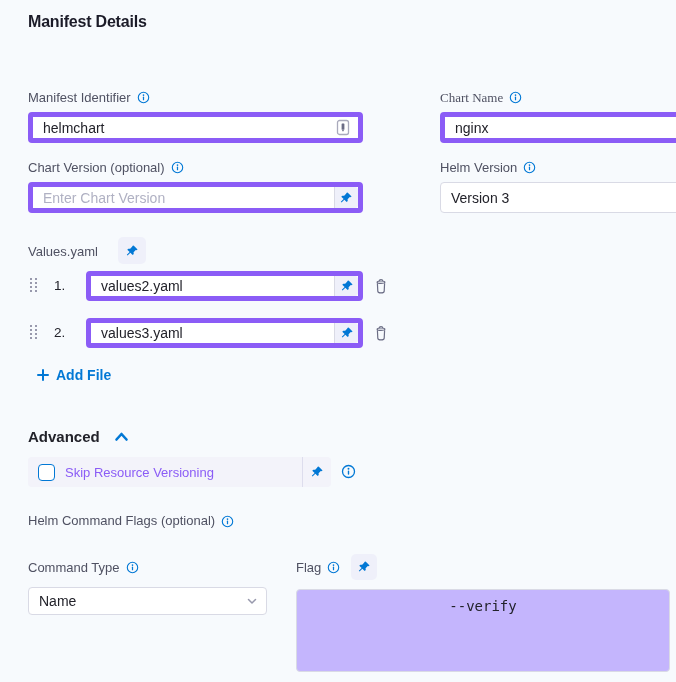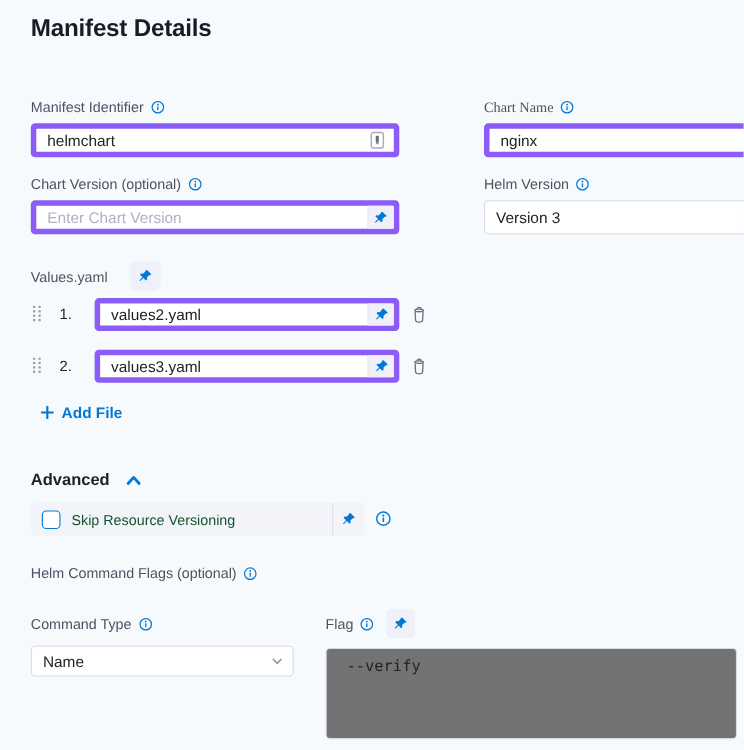--- a/index.html
+++ b/index.html
@@ -1,41 +1,41 @@
 <!DOCTYPE html>
 <html><head>
 <meta charset="utf-8">
 <style>
   html,body{margin:0;padding:0;}
   body{width:676px;height:682px;overflow:hidden;background:#f7fafd;
        font-family:"Liberation Sans","DejaVu Sans",sans-serif;}
   #app{position:relative;width:676px;height:682px;overflow:hidden;}
   .abs{position:absolute;}
-  .title{font-size:22px;font-weight:700;color:#1b1b28;letter-spacing:-0.2px;}
+  .title{font-size:16px;font-weight:700;color:#1b1b28;letter-spacing:-0.2px;}
   .lbl{font-size:13px;color:#4f5162;display:flex;align-items:center;gap:6px;line-height:15px;white-space:nowrap;}
   .inp{background:#fff;border:5px solid #8b5cf6;border-radius:4px;display:flex;align-items:center;box-sizing:border-box;}
   .inp input{border:none;outline:none;background:transparent;font-family:"Liberation Sans","DejaVu Sans",sans-serif;
              font-size:14px;color:#22222a;padding:0 10px;width:100%;}
   .inp input::placeholder{color:#b0b1c3;}
   .pinpart{width:27px;align-self:stretch;background:#eff0fa;border-left:1px solid #d9dae5;
            display:flex;align-items:center;justify-content:center;border-radius:0 3px 3px 0;cursor:pointer;}
   .pinchip{background:#eff0fa;border-radius:5px;display:flex;align-items:center;justify-content:center;cursor:pointer;}
   .selectbox{background:#fff;border:1px solid #d9dae5;border-radius:4px;display:flex;align-items:center;
              justify-content:space-between;box-sizing:border-box;padding:0 8px 0 10px;font-size:14px;color:#22222a;cursor:pointer;}
   .idx{font-size:13.5px;color:#22222a;}
   .addfile{display:flex;align-items:center;gap:7px;color:#0278d5;font-size:14px;font-weight:700;cursor:pointer;text-align:right;}
   .advanced{display:flex;align-items:center;gap:14px;font-size:15px;font-weight:700;color:#22222a;cursor:pointer;}
   .skipbox{background:#f3f3fa;border-radius:4px;display:flex;align-items:center;box-sizing:border-box;padding-left:10px;}
   .skipbox .cb{width:15px;height:15px;border:1.5px solid #0278d5;border-radius:4px;background:#fff;flex:none;cursor:pointer;}
-  .skipbox .cb-label{font-size:13px;color:#14532d;margin-left:10px;}
+  .skipbox .cb-label{font-size:13px;color:#8b5cf6;margin-left:10px;}
   .skipbox .divider{width:1px;align-self:stretch;background:#dddded;margin-left:auto;}
   .skipbox .pinzone{width:28px;display:flex;align-items:center;justify-content:center;cursor:pointer;}
-  .textarea{background:#737373;border:1px solid #d9dae5;border-radius:4px;box-sizing:border-box;
+  .textarea{background:#c4b5fd;border:1px solid #d9dae5;border-radius:4px;box-sizing:border-box;
             font-family:"DejaVu Sans Mono","Liberation Mono",monospace;font-size:14px;color:#22222a;
-            padding:8px 18px;resize:none;outline:none;}
+            padding:8px 18px;resize:none;outline:none;text-align:center;}
   svg{display:block;}
 </style>
 </head>
 <body>
 
 <div id="app">
 
   <div class="abs title" style="left:28px;top:13px;">Manifest Details</div>
 
   <div class="abs lbl" style="left:28px;top:90px;">

